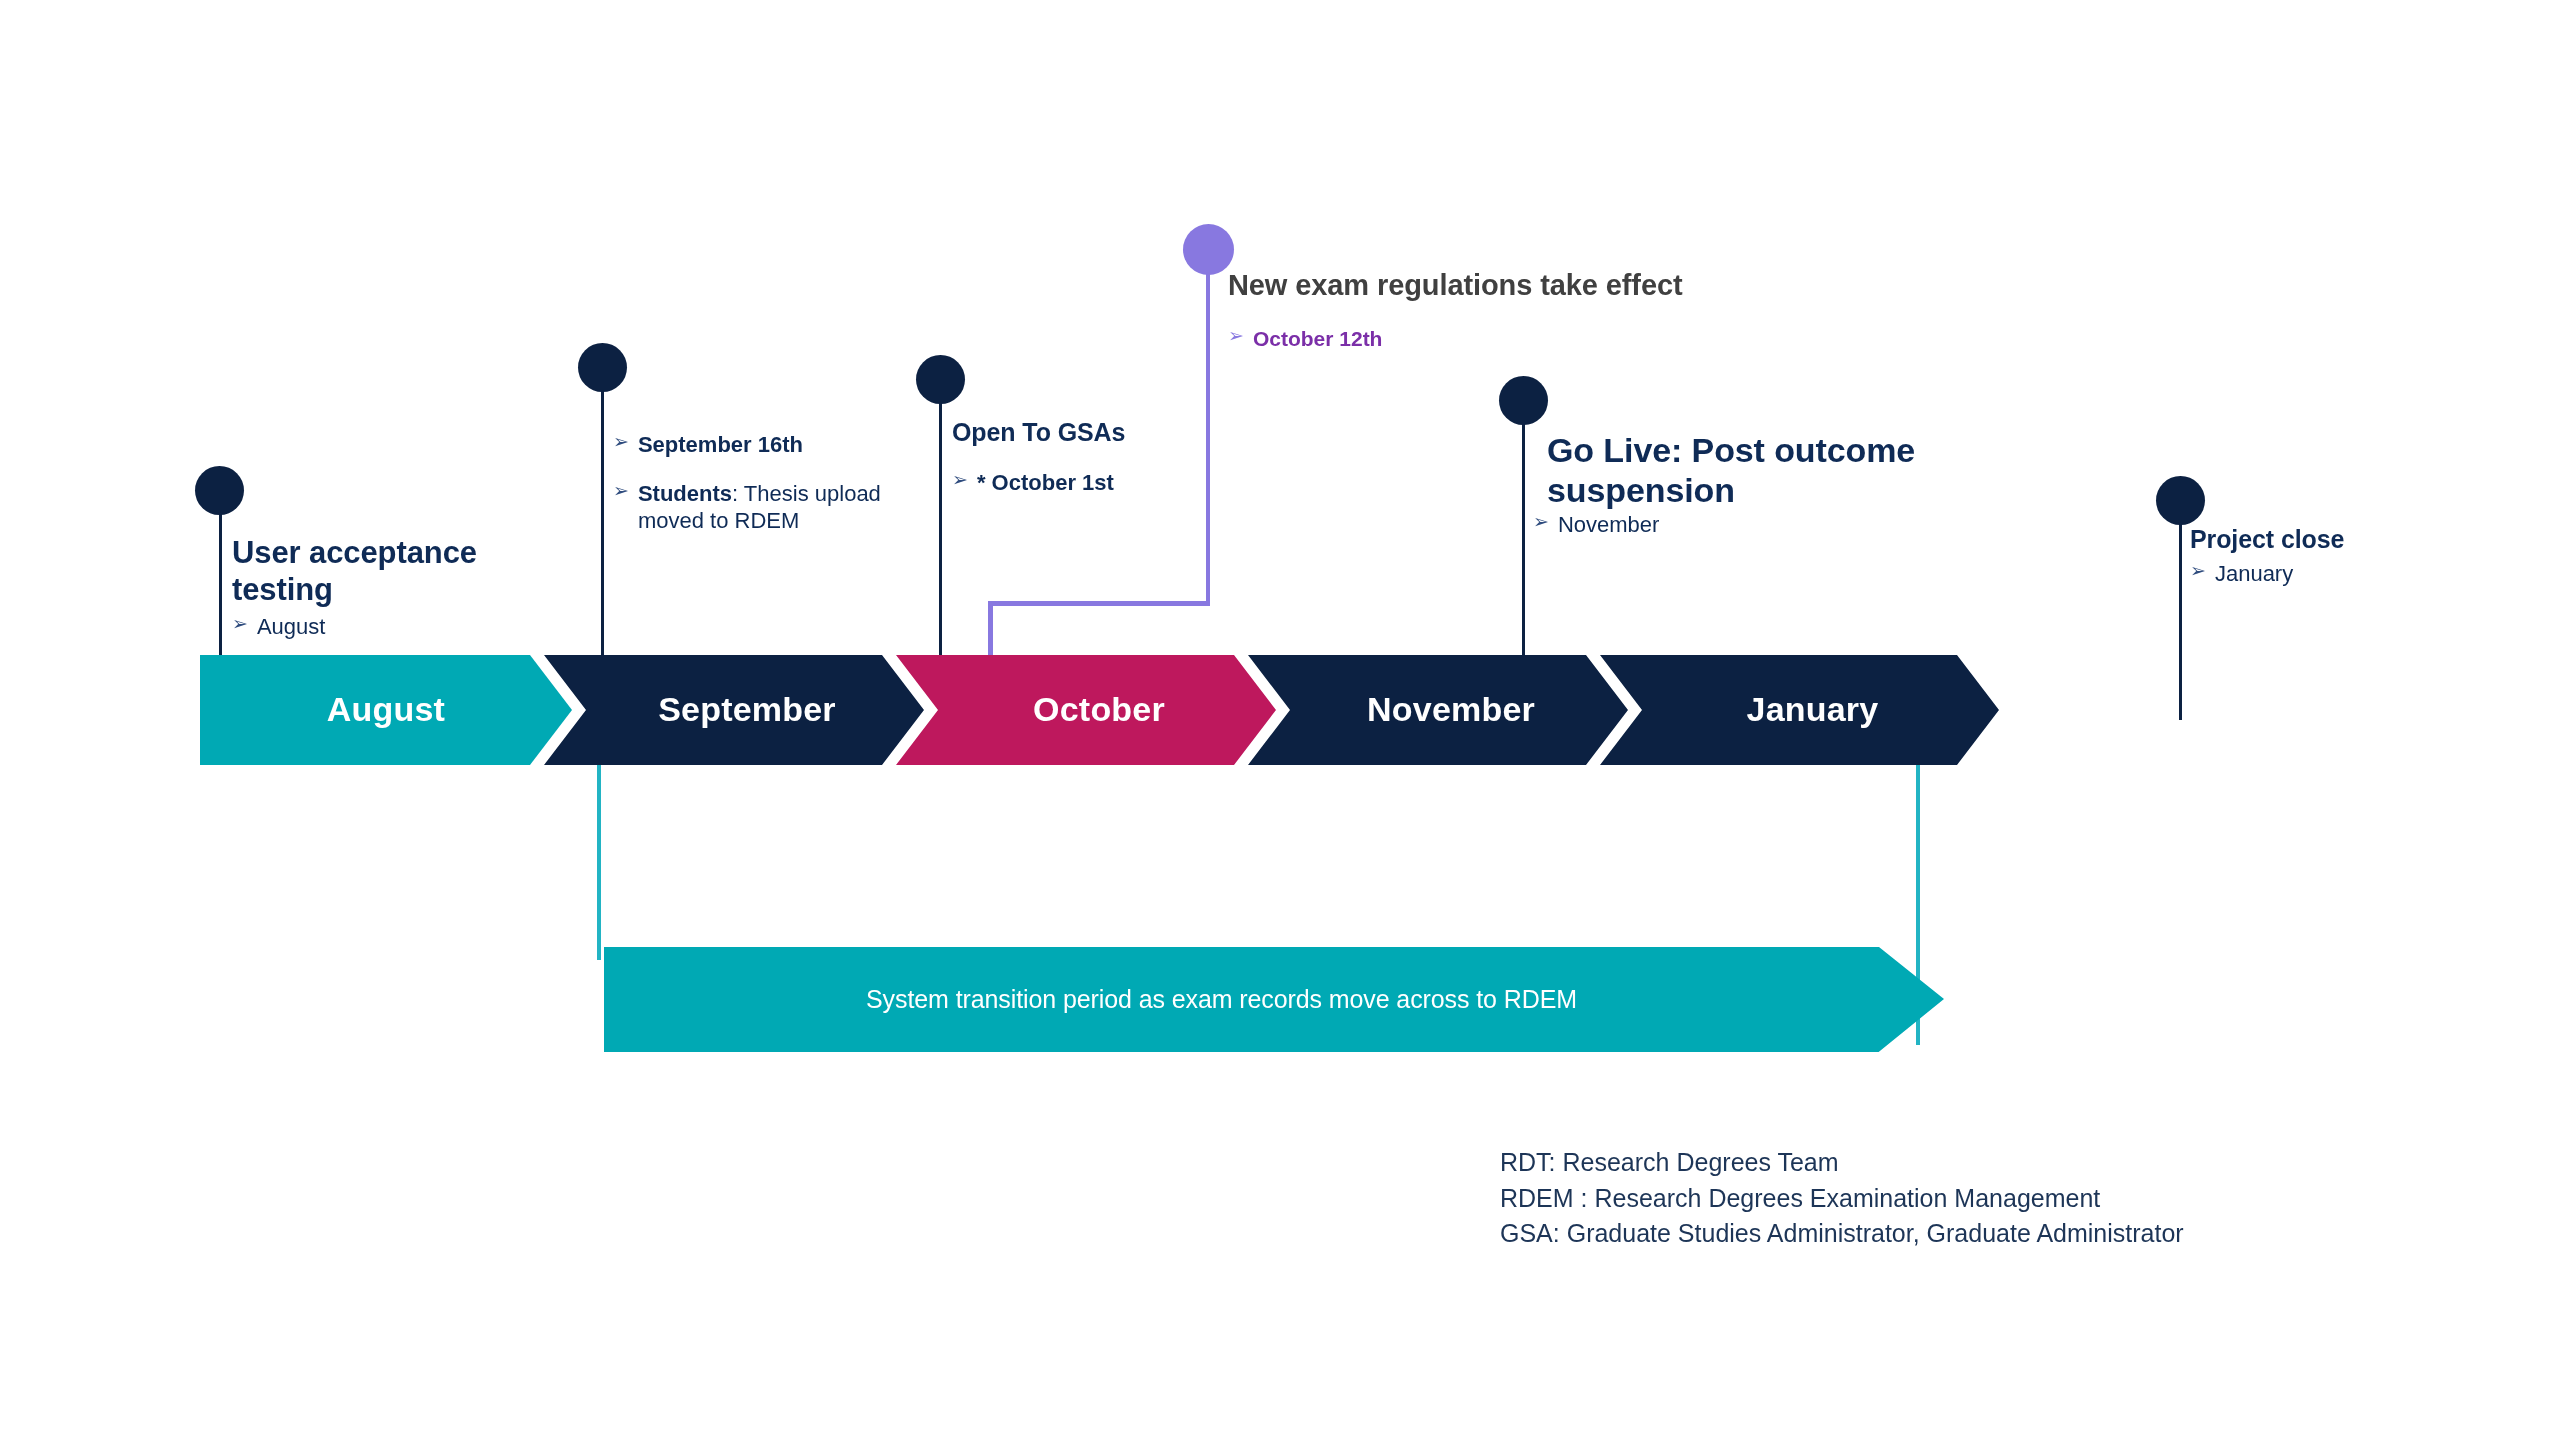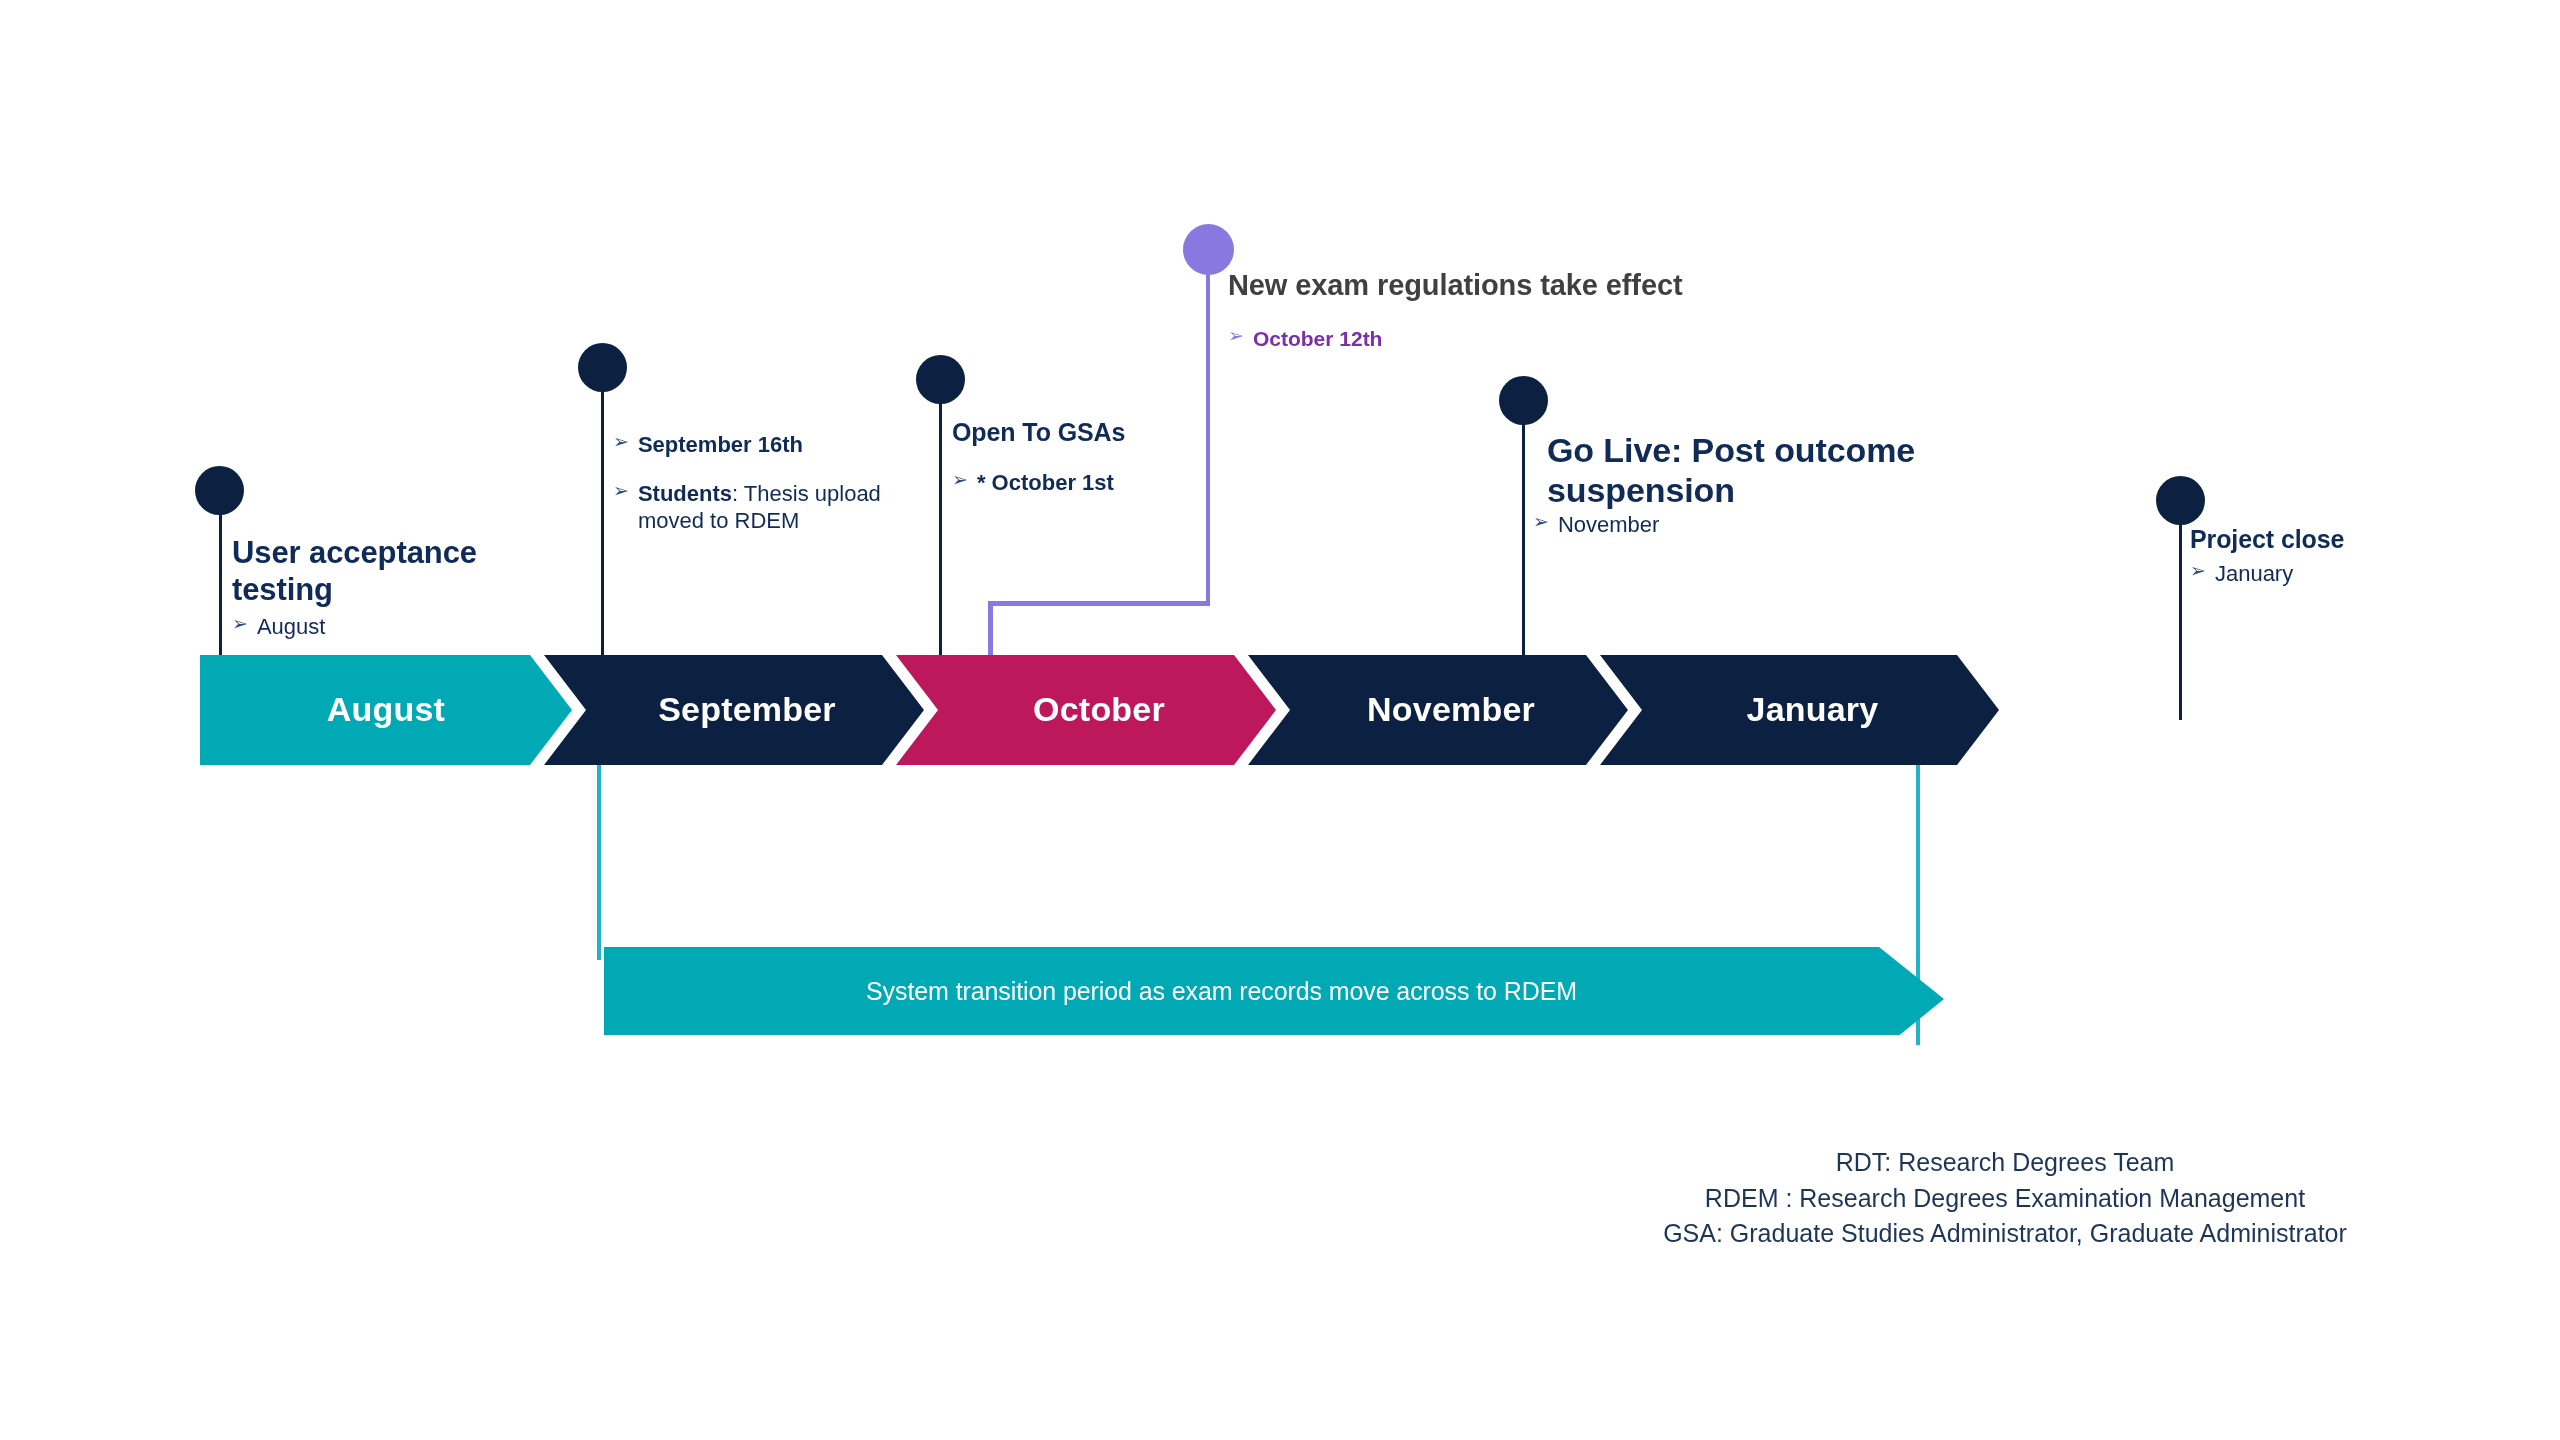--- a/index.html
+++ b/index.html
@@ -55,21 +55,21 @@
   .transition{position:absolute;}
   .transition .label{
     position:absolute;left:0;top:0;width:100%;height:100%;
     display:flex;align-items:center;justify-content:center;
     color:#ffffff;font-size:25px;letter-spacing:-0.1px;
     padding-right:105px;box-sizing:border-box;
   }
 
   
   .legend{
-    position:absolute;text-align:center;color:#1D3557;
+    position:absolute;text-align:left;color:#1D3557;
     font-size:25px;line-height:1.42;
   }
 </style>
 </head>
 <body>
 
 <div class="stage">
 
   <div class="stem" style="left:219px;top:490px;height:230px;"></div>
   <div class="stem" style="left:601px;top:368px;height:352px;"></div>
@@ -176,21 +176,21 @@
 
     <div class="chev" style="width:399px;margin-left:-28px;background:#0C2142;
                 clip-path:polygon(0 0, 357px 0, 399px 55px, 357px 110px, 0 110px, 42px 55px);">
       <span style="margin-left:26px;">January</span>
     </div>
   </div>
 
   <div class="vline" style="left:597px;top:765px;height:195px;"></div>
   <div class="vline" style="left:1916px;top:765px;height:280px;"></div>
 
-  <div class="transition" style="left:604px;top:947px;width:1340px;height:88px;
+  <div class="transition" style="left:604px;top:947px;width:1340px;height:105px;
               background:#00A9B4;
               clip-path:polygon(0 0, 1250px 0, 1250px -20px, 1340px 52px, 1250px 125px, 1250px 105px, 0 105px);">
     <div class="label">System transition period as exam records move across to RDEM</div>
   </div>
 
   <div class="legend" style="left:1500px;top:1145px;width:1010px;">
     <div>RDT:  Research Degrees Team</div>
     <div>RDEM : Research Degrees Examination Management</div>
     <div>GSA: Graduate Studies Administrator, Graduate Administrator</div>
   </div>

